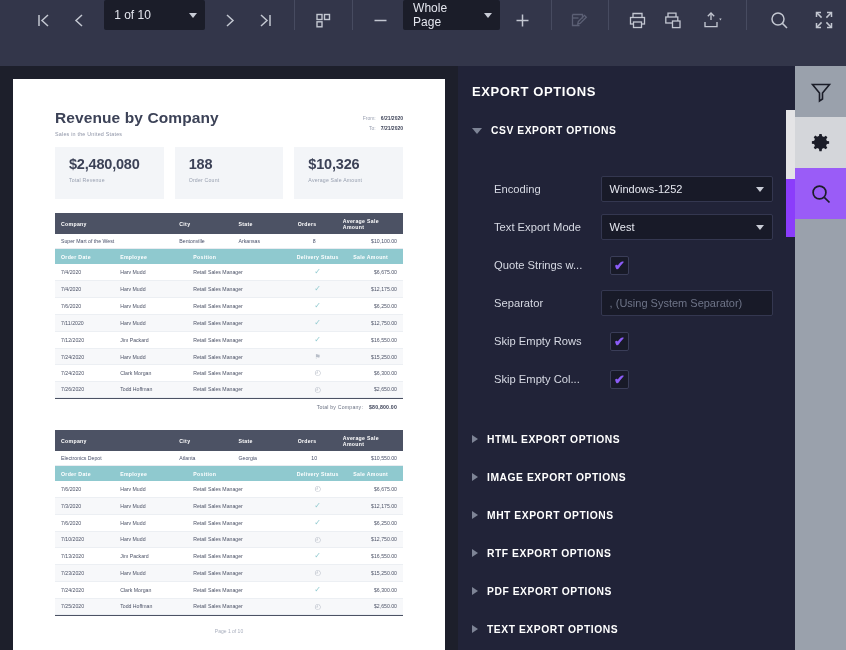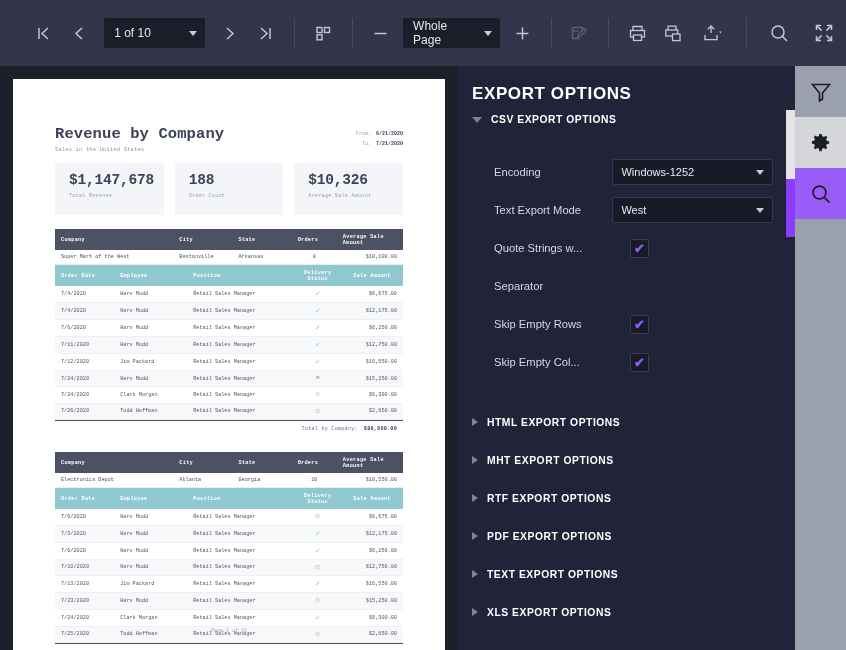--- a/index.html
+++ b/index.html
@@ -7,21 +7,21 @@
     width: 846px; height: 650px;
     background: #1d1f2b;
     font-family: "Liberation Sans", sans-serif;
     overflow: hidden;
   }
   .app { position: relative; width: 846px; height: 650px; display: flex; flex-direction: column; }
 
   
   .toolbar {
     height: 66px; background: #33364a;
-    display: flex; align-items: center;
+    display: flex; align-items: flex-start;
     padding-left: 25px; gap: 0;
     flex: 0 0 66px;
   }
   .tb-btn {
     width: 38px; height: 40px;
     display: flex; align-items: center; justify-content: center;
     color: #c3c7d1; cursor: pointer; user-select: none;
   }
   .tb-btn.wide { width: 46px; }
   .tb-btn svg { display: block; }
@@ -49,23 +49,22 @@
   .body-area { flex: 1; display: flex; min-height: 0; position: relative; }
 
   
   .doc-viewport {
     width: 458px; background: #1d1f2b;
     padding: 13px 13px 0 13px;
     overflow: hidden; position: relative;
   }
   .page {
     background: #ffffff; width: 432px; height: 571px;
-    position: relative; padding: 36px 24px 0 24px;
+    position: relative; padding: 20px 24px 0 24px;
     overflow: hidden;
-    font-family: Liberation Mono, monospace;
   }
 
   .rep-head { display: flex; justify-content: space-between; align-items: flex-start; padding: 10px 18px 0 18px; }
   .rep-title { font-size: 15.5px; font-weight: bold; color: #3c4257; letter-spacing: .1px; }
   .rep-sub { font-size: 5.4px; color: #8e94a6; margin-top: 4px; letter-spacing: .2px; }
   .rep-dates { font-size: 5px; color: #5a6175; text-align: right; line-height: 1.9; padding-top: 5px; }
   .rep-dates .lbl { color: #9ba1b2; display: inline-block; width: 22px; text-align: right; margin-right: 5px; }
   .rep-dates .val { font-weight: bold; color: #3c4257; }
 
   .cards { display: flex; gap: 11px; padding: 10px 18px 0 18px; }
@@ -118,41 +117,41 @@
   }
 
   
   .panel {
     flex: 1; background: #22243a;
     background: #212338;
     padding: 18px 0 0 0; position: relative; overflow: hidden;
   }
   .panel-inner { padding: 0 22px 0 14px; }
   .panel-title {
-    color: #ffffff; font-size: 17px; font-weight: bold;
-    letter-spacing: .6px; margin-bottom: 10px; padding-left: 0;
+    color: #ffffff; font-size: 13px; font-weight: bold;
+    letter-spacing: .6px; margin-bottom: 26px; padding-left: 0;
   }
   .grp-row {
     display: flex; align-items: center; gap: 9px;
-    cursor: pointer; margin-bottom: 14px;
+    cursor: pointer; margin-bottom: 20px;
   }
   .tri {
     width: 0; height: 0; flex: 0 0 auto;
     border-top: 4px solid transparent; border-bottom: 4px solid transparent;
     border-left: 6px solid #7e8496;
   }
   .tri.open {
     border-left: 5px solid transparent; border-right: 5px solid transparent;
     border-top: 6px solid #7e8496; border-bottom: 0;
   }
   .grp-label {
     color: #ffffff; font-size: 10.3px; font-weight: bold; letter-spacing: .55px;
   }
   .opts { padding: 14px 0 4px 22px; }
-  .opt-row { display: flex; align-items: center; height: 38px; gap: 20px; }
+  .opt-row { display: flex; align-items: center; height: 38px; }
   .opt-label { width: 116px; color: #d6d9e3; font-size: 11.2px; }
   .field {
     width: 186px; height: 26px; background: #181a28;
     border: 1px solid #343750; border-radius: 2px;
     display: flex; align-items: center; padding: 0 8px;
     color: #e6e8f0; font-size: 11px; cursor: pointer;
     justify-content: space-between;
   }
   .field.text-in { cursor: text; color: #6e7488; }
   .field .caret2 {
@@ -325,21 +324,21 @@
               <span class="lbl">From:</span><span class="val">6/21/2020</span>
             </div>
             <div>
               <span class="lbl">To:</span><span class="val">7/21/2020</span>
             </div>
           </div>
         </div>
 
         <div class="cards">
           <div class="card">
-            <div class="big">$1,147,678</div>
+            <div class="big">$2,480,080</div>
             <div class="cap">Total Revenue</div>
           </div>
           <div class="card">
             <div class="big">188</div>
             <div class="cap">Order Count</div>
           </div>
           <div class="card">
             <div class="big">$10,326</div>
             <div class="cap">Average Sale Amount</div>
           </div>
@@ -584,37 +583,42 @@
             </div>
           </div>
 
           <div class="opt-row">
             <div class="opt-label">Quote Strings w...</div>
             <div class="cbx">✔</div>
           </div>
 
           <div class="opt-row">
             <div class="opt-label">Separator</div>
+            <div class="field text-in">, (Using System Separator)</div>
           </div>
 
           <div class="opt-row">
             <div class="opt-label">Skip Empty Rows</div>
             <div class="cbx">✔</div>
           </div>
 
           <div class="opt-row">
             <div class="opt-label">Skip Empty Col...</div>
             <div class="cbx">✔</div>
           </div>
         </div>
 
         <div class="grp-list" id="panel-groups-host">
             <div class="grp-row">
               <span class="tri"></span>
               <span class="grp-label">HTML EXPORT OPTIONS</span>
+            </div>
+            <div class="grp-row">
+              <span class="tri"></span>
+              <span class="grp-label">IMAGE EXPORT OPTIONS</span>
             </div>
             <div class="grp-row">
               <span class="tri"></span>
               <span class="grp-label">MHT EXPORT OPTIONS</span>
             </div>
             <div class="grp-row">
               <span class="tri"></span>
               <span class="grp-label">RTF EXPORT OPTIONS</span>
             </div>
             <div class="grp-row">

